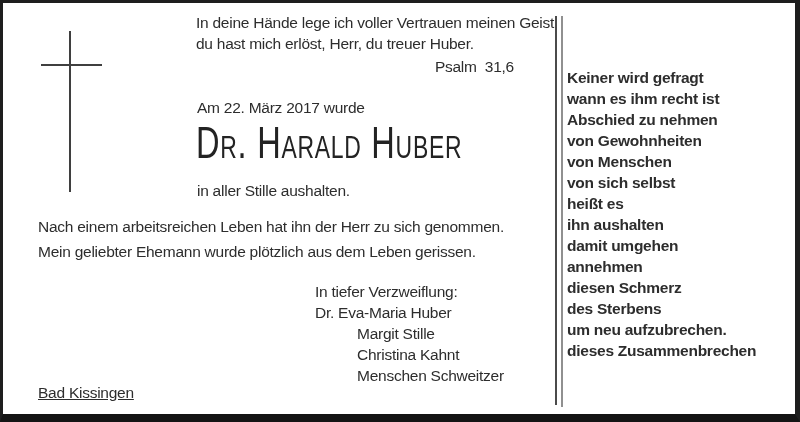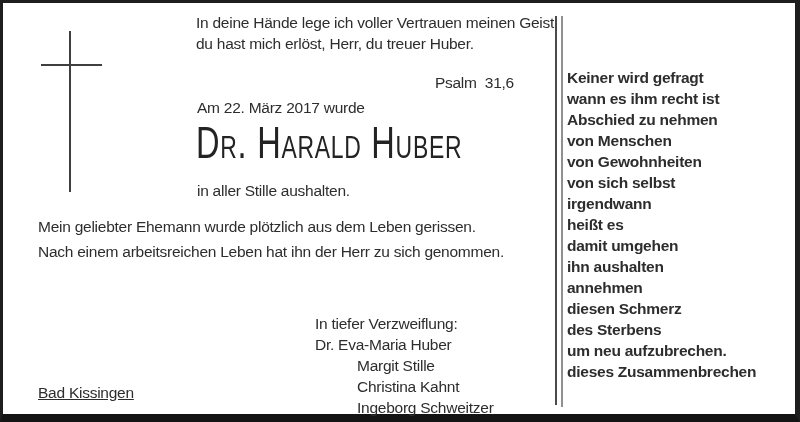--- a/index.html
+++ b/index.html
@@ -27,41 +27,41 @@
 
   
   .t {
     font-size: 15.5px;
     letter-spacing: -0.25px;
     color: #2d2d2d;
     white-space: nowrap;
   }
 
   .quote { left: 193px; top: 9px; line-height: 21px; width: 318px; }
-  .quote .attr { text-align: right; white-space: pre; margin-top: 18px; }
+  .quote .attr { text-align: right; white-space: pre; margin-top: 2px; }
 
   .date-line { left: 194px; top: 96px; }
 
   .deceased {
     left: 193px; top: 117px;
     font-size: 44px;
     line-height: 46px;
     font-variant: small-caps;
     letter-spacing: 1px;
     color: #232323;
     transform: scaleX(0.74);
     transform-origin: 0 0;
     white-space: nowrap;
   }
 
   .burial-line { left: 194px; top: 179px; }
 
   .message { left: 35px; top: 211px; line-height: 25px; }
 
-  .mourning { left: 312px; top: 278px; line-height: 21px; margin-top: 32px; }
+  .mourning { left: 312px; top: 278px; line-height: 21px; }
   .mourning .ind-1 { margin-left: 25px; }
   .mourning .ind-2 { margin-left: 42px; }
 
   .city { left: 35px; top: 381px; text-decoration: underline; }
 
   
   .rule-a { left: 552px; top: 13px; width: 2px; height: 389px; background: #4b4b4b; }
   .rule-b { left: 558px; top: 13px; width: 2px; height: 391px; background: #909090; }
 
   .poem { left: 564px; top: 64px; line-height: 21px; font-weight: bold; }
@@ -82,48 +82,47 @@
     <div class="attr">Psalm  31,6</div>
   </div>
 
   <div class="abs date-line t">Am 22. März 2017 wurde</div>
 
   <div class="abs deceased">Dr. Harald Huber</div>
 
   <div class="abs burial-line t">in aller Stille aushalten.</div>
 
   <div class="abs message t">
+    <div>Nach einem arbeitsreichen Leben hat ihn der Herr zu sich genommen.</div>
     <div>Mein geliebter Ehemann wurde plötzlich aus dem Leben gerissen.</div>
-    <div>Nach einem arbeitsreichen Leben hat ihn der Herr zu sich genommen.</div>
   </div>
 
   <div class="abs mourning t">
     <div>In tiefer Verzweiflung:</div>
     <div>Dr. Eva-Maria Huber</div>
     <div class="ind-2">Margit Stille</div>
     <div class="ind-2">Christina Kahnt</div>
-    <div class="ind-2">Ingeborg Schweitzer</div>
+    <div class="ind-2">Menschen Schweitzer</div>
   </div>
 
   <div class="abs city t">Bad Kissingen</div>
 
   <div class="abs rule-a"></div>
   <div class="abs rule-b"></div>
 
   <div class="abs poem t">
     <div>Keiner wird gefragt</div>
     <div>wann es ihm recht ist</div>
     <div>Abschied zu nehmen</div>
+    <div>von Gewohnheiten</div>
     <div>von Menschen</div>
-    <div>von Gewohnheiten</div>
     <div>von sich selbst</div>
-    <div>irgendwann</div>
     <div>heißt es</div>
+    <div>ihn aushalten</div>
     <div>damit umgehen</div>
-    <div>ihn aushalten</div>
     <div>annehmen</div>
     <div>diesen Schmerz</div>
     <div>des Sterbens</div>
     <div>um neu aufzubrechen.</div>
     <div>dieses Zusammenbrechen</div>
   </div>
 
 </div>
 
 </body></html>

